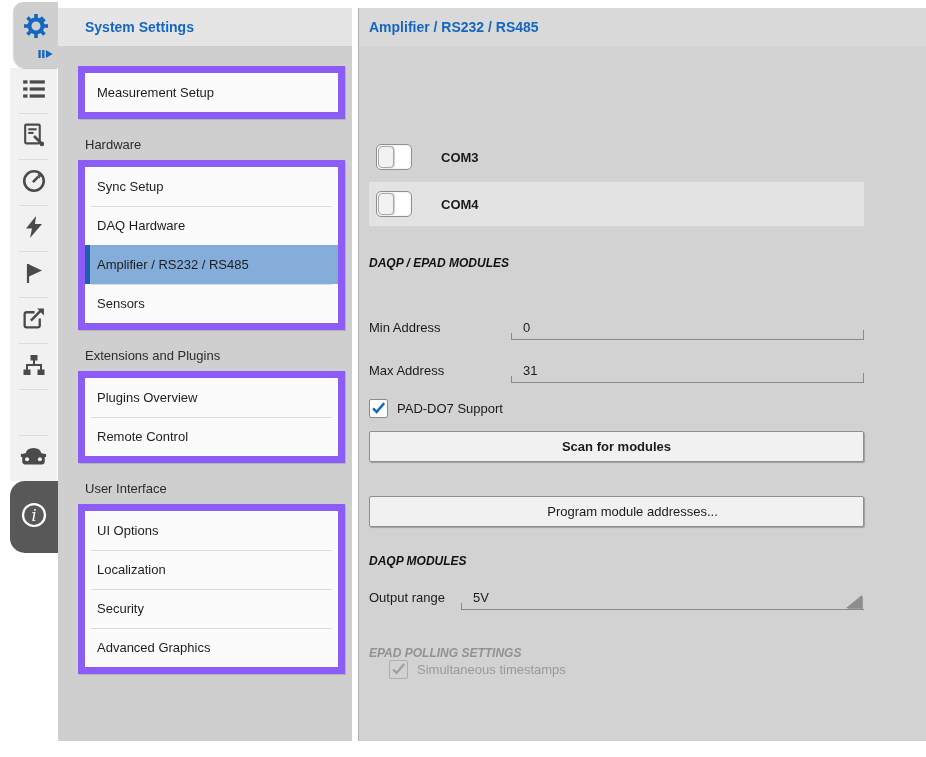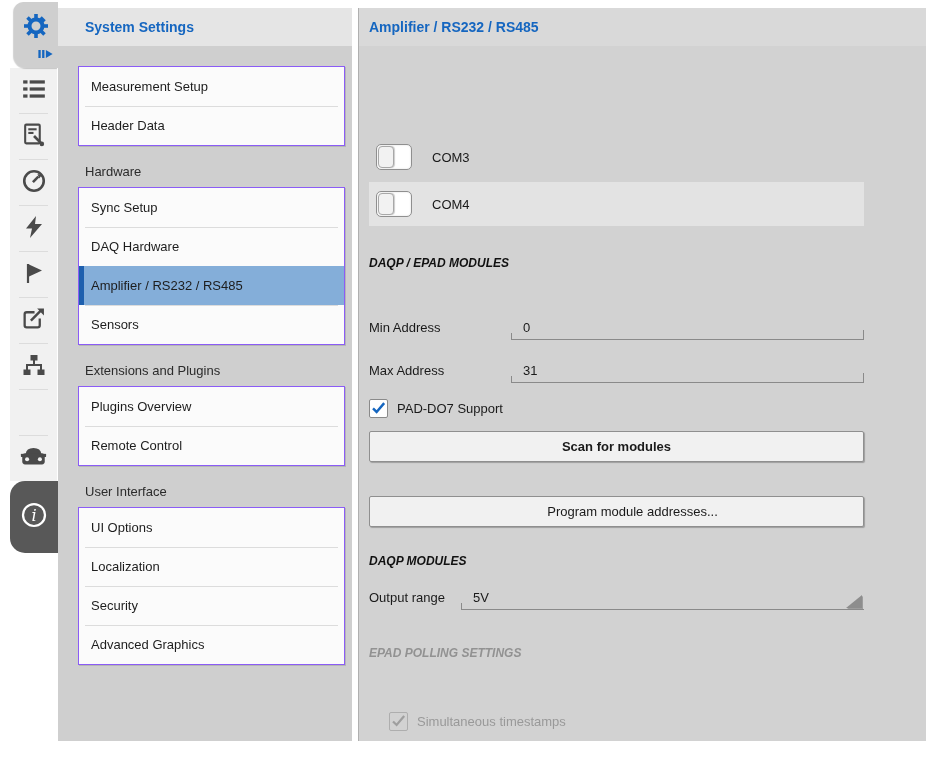--- a/index.html
+++ b/index.html
@@ -18,40 +18,40 @@
   .tab-active .ff-wrap { position:absolute; right:5px; bottom:6px; }
   .tab-dark { position:absolute; left:10px; top:481px; width:48px; height:72px;
     background:#585858; border-radius:15px 0 0 15px; display:flex; align-items:center; justify-content:center; }
 
   
   .menu-panel { position:absolute; left:58px; top:8px; width:294px; height:733px; background:#cfcfcf; }
   .panel-header { height:38px; background:#e5e5e5; display:flex; align-items:center;
     padding-left:27px; color:#1566c0; font-weight:bold; font-size:14px; }
   .menu-body { padding:20px 7px 0 20px; }
   .group-title { font-size:13px; color:#2b2b2b; margin:18px 0 8px 7px; }
-  .group-box { background:#fbfbfb; border:1px solid #8b5cf6; box-shadow:1px 1px 0 rgba(0,0,0,.12); }
+  .group-box { background:#fbfbfb; border:7px solid #8b5cf6; box-shadow:1px 1px 0 rgba(0,0,0,.12); }
   .menu-item { position:relative; height:39px; display:flex; align-items:center;
     padding-left:12px; font-size:13px; color:#1d1d1d; cursor:default; }
   .menu-item + .menu-item::before { content:""; position:absolute; left:6px; right:6px; top:0;
     height:1px; background:#dcdcdc; }
   .menu-item.selected { background:#84aed9; }
   .menu-item.selected::before { display:none; }
   .sel-bar { position:absolute; left:0; top:0; bottom:0; width:5px; background:#1d5fae; display:none; }
   .menu-item.selected .sel-bar { display:block; }
 
   
   .content { position:absolute; left:358px; top:8px; width:568px; height:733px;
     background:#d2d2d2; border-left:1px solid #b0b0b0; }
   .content-header { height:38px; background:#d9d9d9; display:flex; align-items:center;
     padding-left:10px; color:#1566c0; font-weight:bold; font-size:14px; }
   .cbody { position:absolute; left:10px; right:62px; top:38px; bottom:0; }
 
   .com-row { position:absolute; left:0; right:0; height:42px; display:flex; align-items:center; }
   .com-row.alt { background:#e3e3e3; }
-  .com-label { font-size:13px; font-weight:normal; color:#1a1a1a; margin-left:20px; }
+  .com-label { font-size:13px; font-weight:bold; color:#1a1a1a; margin-left:29px; }
   .toggle { position:relative; width:36px; height:26px; background:#fff; border:1px solid #8f8f8f;
     border-radius:5px; margin-left:7px; box-shadow:inset 0 0 2px rgba(0,0,0,.15); }
   .knob { position:absolute; left:1px; top:1px; width:16px; height:22px; background:#f2f2f2;
     border:1px solid #a8a8a8; border-radius:4px; box-shadow:1px 0 1px rgba(0,0,0,.2); }
 
   .sec-heading { position:absolute; left:0; font-size:12px; font-weight:bold; color:#111;font-style:italic; }
   .sec-heading.disabled { color:#929292; }
 
   .form-row { position:absolute; left:0; right:0; height:26px; }
   .form-label { position:absolute; left:0; bottom:5px; font-size:13px; color:#1a1a1a; }
@@ -200,23 +200,20 @@
   </div>
 
   <div class="menu-panel">
     <div class="panel-header">System Settings</div>
     <div class="menu-body">
 
       <div class="group-box">
         <div class="menu-item">
             <span>Measurement Setup</span>
           </div>
-        <div class="menu-item">
-            <span>Header Data</span>
-          </div>
       </div>
 
       <div class="group-title">Hardware</div>
       <div class="group-box">
         <div class="menu-item">
             <span>Sync Setup</span>
           </div>
         <div class="menu-item">
             <span>DAQ Hardware</span>
           </div>
@@ -308,21 +305,21 @@
       <div class="form-row" style="top:538px;">
         <span class="form-label">Output range</span>
         <div class="ufield dd">
           <span class="uval">5V</span>
           <span class="dd-tri"></span>
         </div>
       </div>
 
       <div class="sec-heading disabled" style="top:600px;">EPAD POLLING SETTINGS</div>
 
-      <div class="check-row" style="top:664px;padding-left:20px;">
+      <div class="check-row" style="top:612px;padding-left:20px;">
         <div class="checkbox disabled">
           <svg width="18" height="18" viewBox="0 0 18 18">
             <polyline points="3.2,9.5 7,13.2 15,3.8" fill="none" stroke="#9f9f9f" stroke-width="2.4"></polyline>
           </svg>
         </div>
         <span class="check-label disabled">Simultaneous timestamps</span>
       </div>
 
     </div>
   </div>

